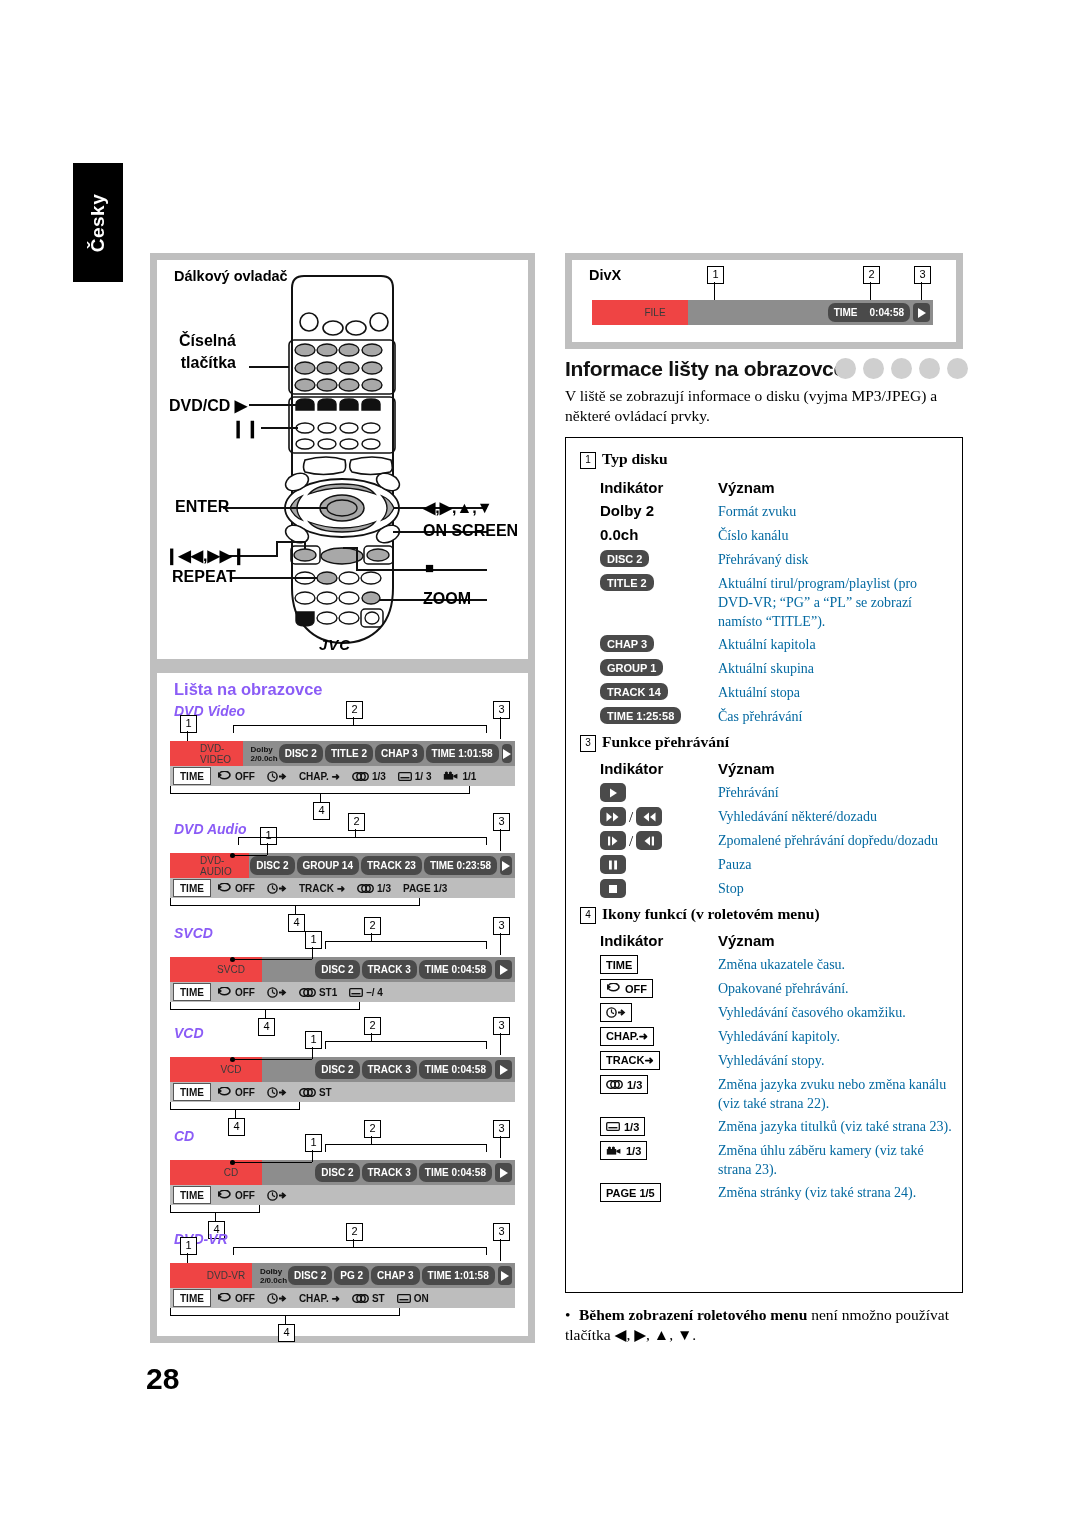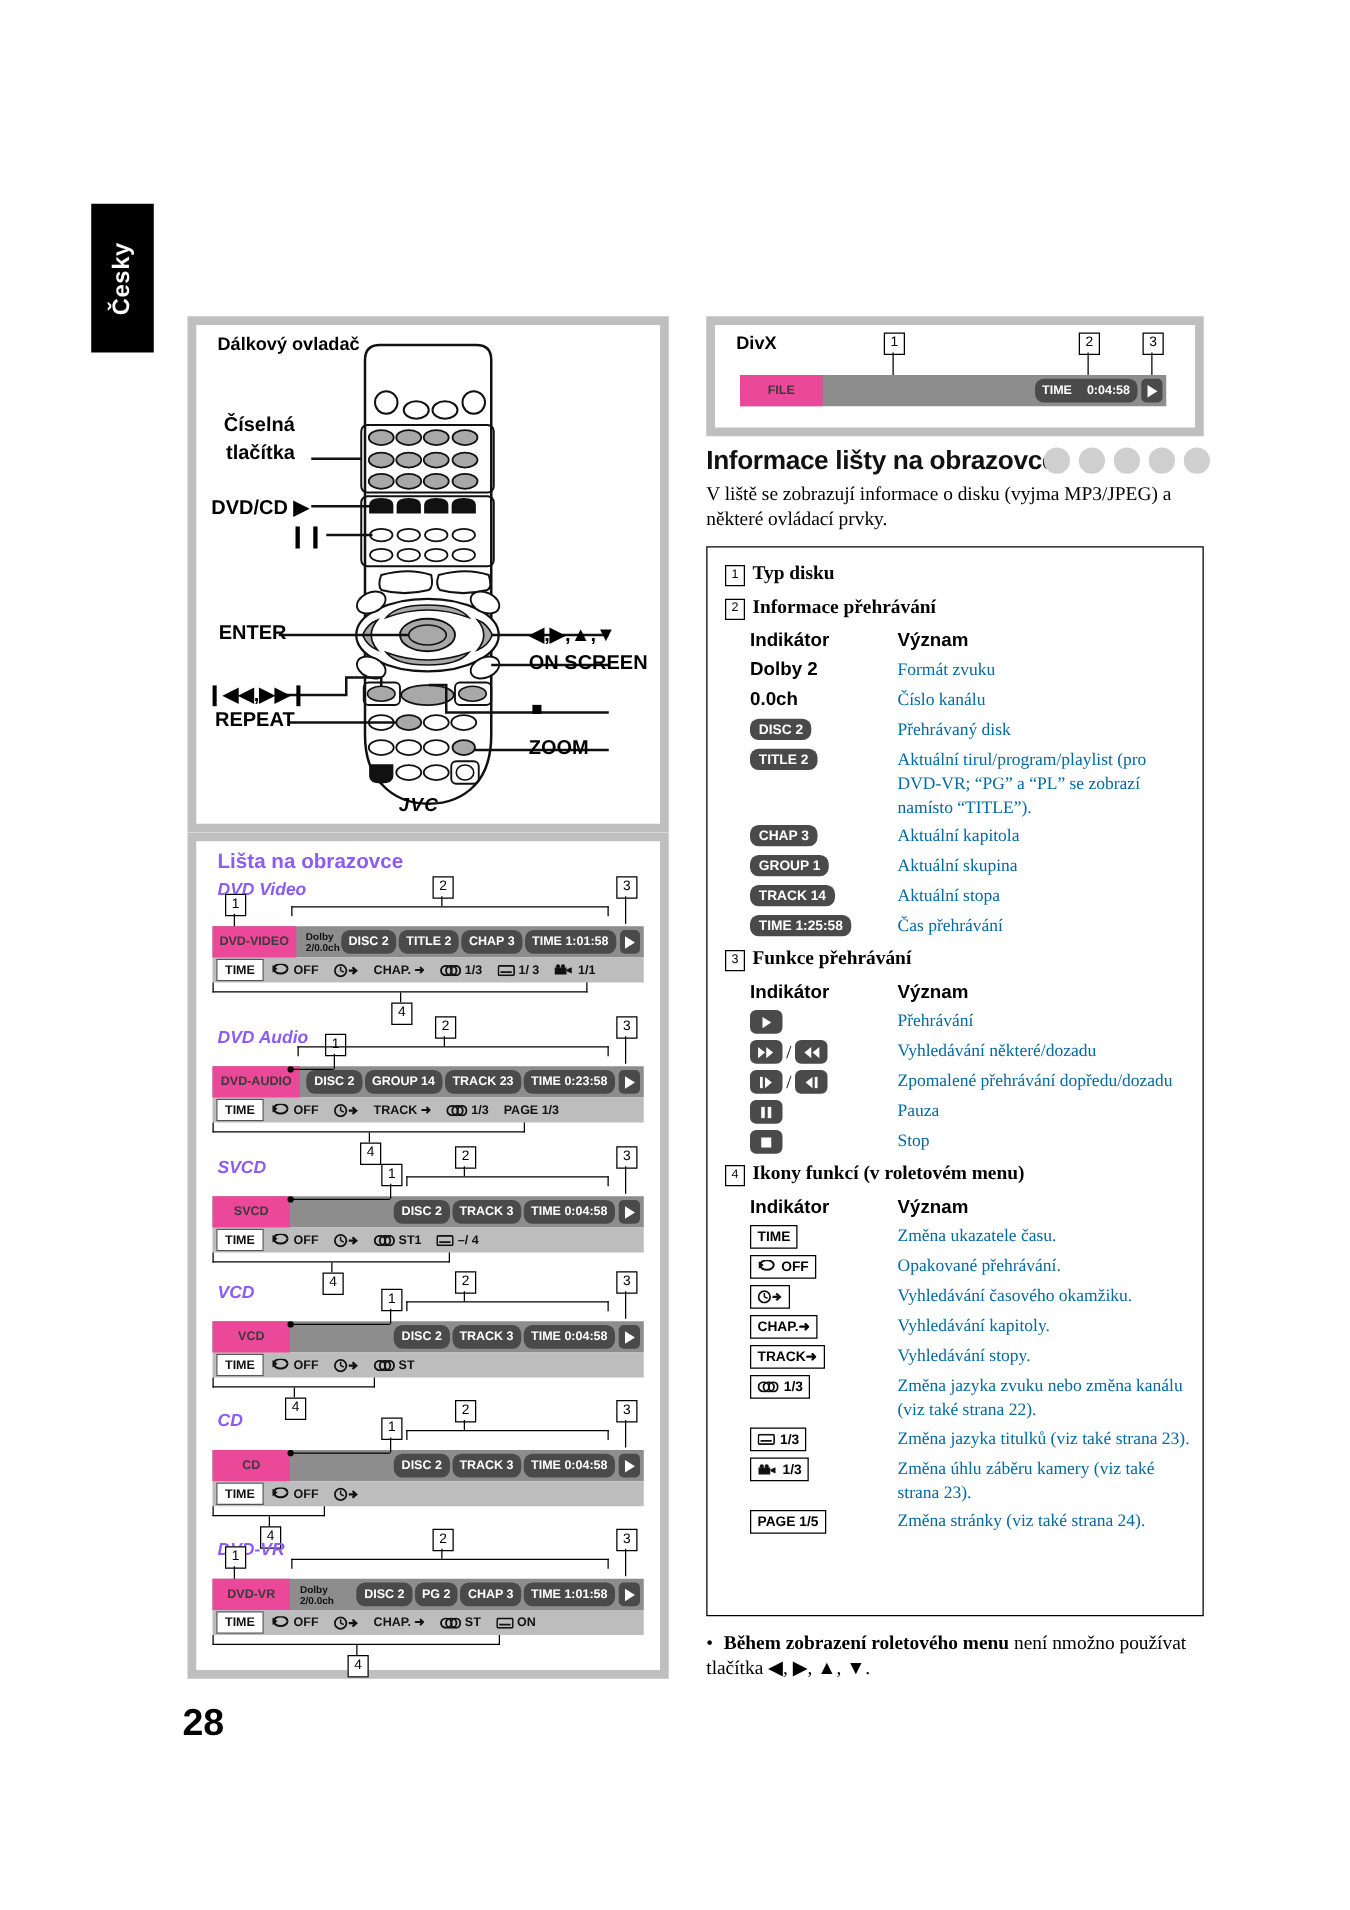--- a/index.html
+++ b/index.html
@@ -30,22 +30,22 @@
   #bars-panel{left:150px;top:666px;width:385px;height:677px;}
 
   .sec-head{position:absolute;font-family:"Liberation Sans",sans-serif;font-weight:bold;color:#8b5cf6;}
   .sec-head.big{font-size:16.5px;}
   .sec-head.small{font-size:14px;font-style:italic;}
 
   
   .osbar{position:absolute;}
   .osbar .row1{display:flex;align-items:stretch;background:#8d8d8d;height:25px;}
   .osbar .row2{display:flex;align-items:center;background:#bdbdbd;height:20px;padding-left:3px;}
-  .disc-tag{background:#ec4899;color:#3a3a3a;font-family:"Liberation Sans",sans-serif;font-weight:bold;
-    font-size:10px;display:flex;align-items:center;justify-content:center;letter-spacing:0px;}
+  .disc-tag{background:#ef4444;color:#3a3a3a;font-family:"Liberation Sans",sans-serif;font-weight:normal;
+    font-size:10px;display:flex;align-items:center;justify-content:center;letter-spacing:0px;padding-left:30px;}
   .dolby{color:#111;font-family:"Liberation Sans",sans-serif;font-weight:bold;font-size:8px;line-height:9px;
     display:flex;flex-direction:column;justify-content:center;padding-left:8px;}
   .spacer{flex:1 1 auto;}
   .pill{background:#4a4a4a;color:#fff;font-family:"Liberation Sans",sans-serif;font-weight:bold;font-size:10px;
     border-radius:7px;display:flex;align-items:center;justify-content:center;padding:0 6px;margin:3px 1px;white-space:nowrap;}
   .playbtn{background:#4a4a4a;border-radius:4px;width:17px;margin:3px 3px 3px 2px;display:flex;align-items:center;justify-content:center;}
   .playbtn i{display:block;width:0;height:0;border-left:8px solid #fff;border-top:5px solid transparent;border-bottom:5px solid transparent;}
   .fn{font-family:"Liberation Sans",sans-serif;font-weight:bold;font-size:10px;color:#111;
     display:flex;align-items:center;gap:3px;padding:0 6px;height:16px;white-space:nowrap;}
   .fn.boxed{background:#fff;border:1px solid #555;}
@@ -634,21 +634,20 @@
       <span></span>
       <span></span>
       <span></span>
       <span></span>
     </div>
   <div class="rpara">V liště se zobrazují informace o disku (vyjma MP3/JPEG) a některé ovládací prvky.</div>
 
   <div id="infobox">
     <div id="info-host" style="padding:12px 10px 6px 14px;">
         <div style="margin: 0px 0px 8px;"><span class="item-num">1</span><span class="item-head">Typ disku</span></div>
-        <div style="margin: 4px 0px 6px;"><span class="item-num">2</span><span class="item-head">Informace přehrávání</span></div>
         <div class="tbl" style="margin-left: 20px; margin-bottom: 4px;">
           <div class="th">Indikátor</div>
           <div class="th">Význam</div>
           <div class="td-i">
             <span class="plain-ind">Dolby 2</span>
           </div>
           <div class="td-m">Formát zvuku</div>
           <div class="td-i">
             <span class="plain-ind">0.0ch</span>
           </div>

